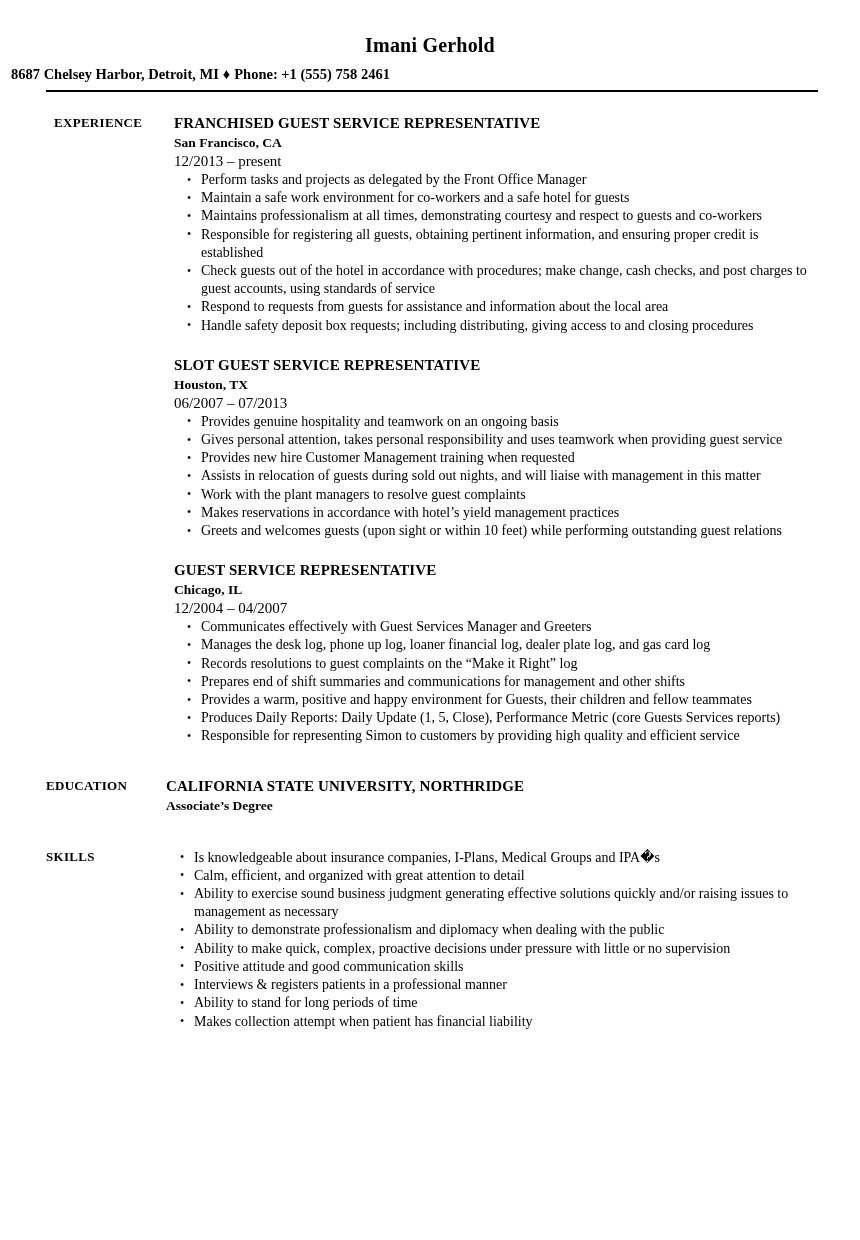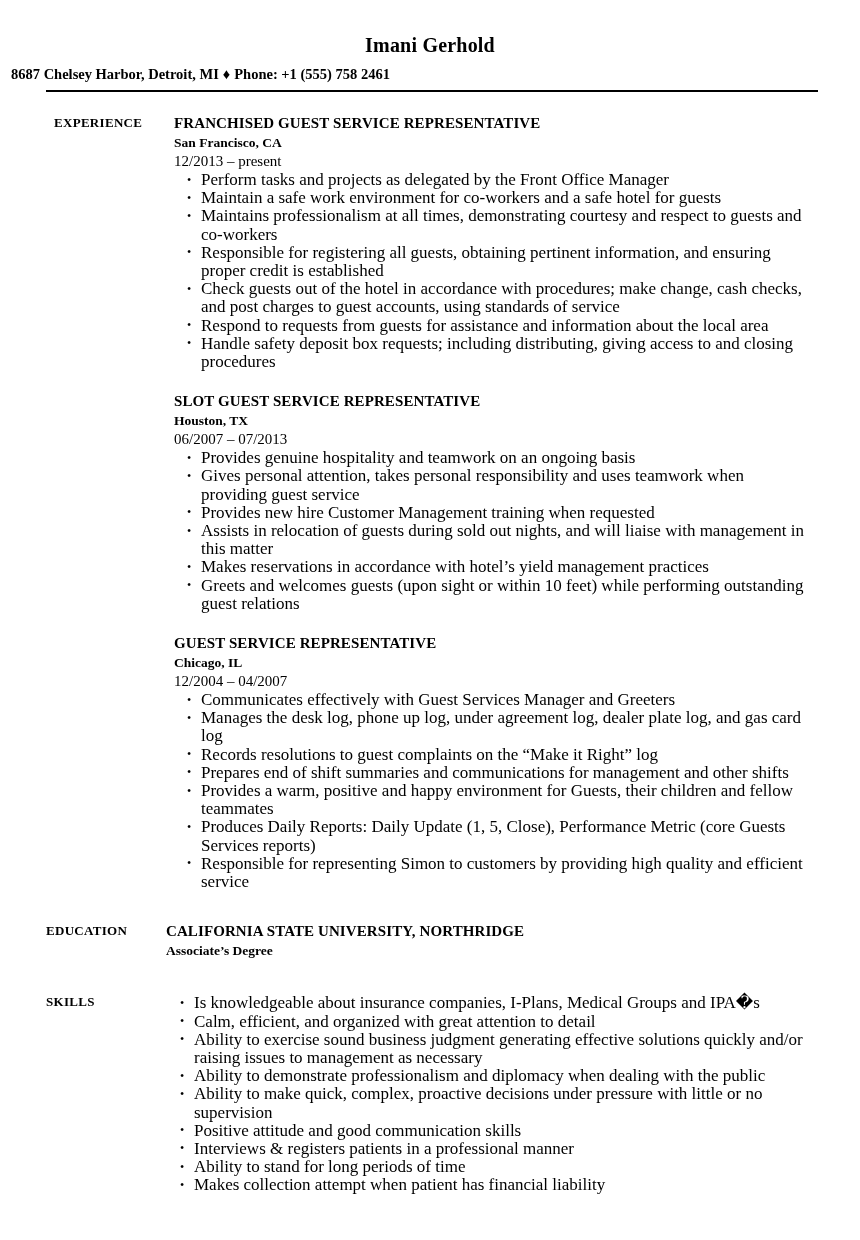--- a/index.html
+++ b/index.html
@@ -100,21 +100,21 @@
 
   
   ul.bullets {
     list-style: none;
     margin: 1px 0 0 0;
     padding: 0;
   }
   ul.bullets li {
     position: relative;
     padding-left: 27px;
-    font-size: 17px;
+    font-size: 14px;
     line-height: 18.2px;
     margin: 0;
     text-indent: 0;
   }
   ul.bullets li::before {
     content: "\2022";
     position: absolute;
     left: 13px;
     top: -0.5px;
     font-size: 12px;
@@ -175,32 +175,33 @@
 
       <div class="job">
         <div class="job-title">SLOT GUEST SERVICE REPRESENTATIVE</div>
         <div class="job-location">Houston, TX</div>
         <div class="job-dates">06/2007 – 07/2013</div>
         <ul class="bullets">
           <li>Provides genuine hospitality and teamwork on an ongoing basis</li>
           <li>Gives personal attention, takes personal responsibility and uses teamwork when providing guest service</li>
           <li>Provides new hire Customer Management training when requested</li>
           <li>Assists in relocation of guests during sold out nights, and will liaise with management in this matter</li>
+          <li>Work with the plant managers to resolve guest complaints</li>
           <li>Makes reservations in accordance with hotel’s yield management practices</li>
           <li>Greets and welcomes guests (upon sight or within 10 feet) while performing outstanding guest relations</li>
         </ul>
       </div>
 
       <div class="job">
         <div class="job-title">GUEST SERVICE REPRESENTATIVE</div>
         <div class="job-location">Chicago, IL</div>
         <div class="job-dates">12/2004 – 04/2007</div>
         <ul class="bullets">
           <li>Communicates effectively with Guest Services Manager and Greeters</li>
-          <li>Manages the desk log, phone up log, under agreement log, dealer plate log, and gas card log</li>
+          <li>Manages the desk log, phone up log, loaner financial log, dealer plate log, and gas card log</li>
           <li>Records resolutions to guest complaints on the “Make it Right” log</li>
           <li>Prepares end of shift summaries and communications for management and other shifts</li>
           <li>Provides a warm, positive and happy environment for Guests, their children and fellow teammates</li>
           <li>Produces Daily Reports: Daily Update (1, 5, Close), Performance Metric (core Guests Services reports)</li>
           <li>Responsible for representing Simon to customers by providing high quality and efficient service</li>
         </ul>
       </div>
 
     </div>
   </div>

